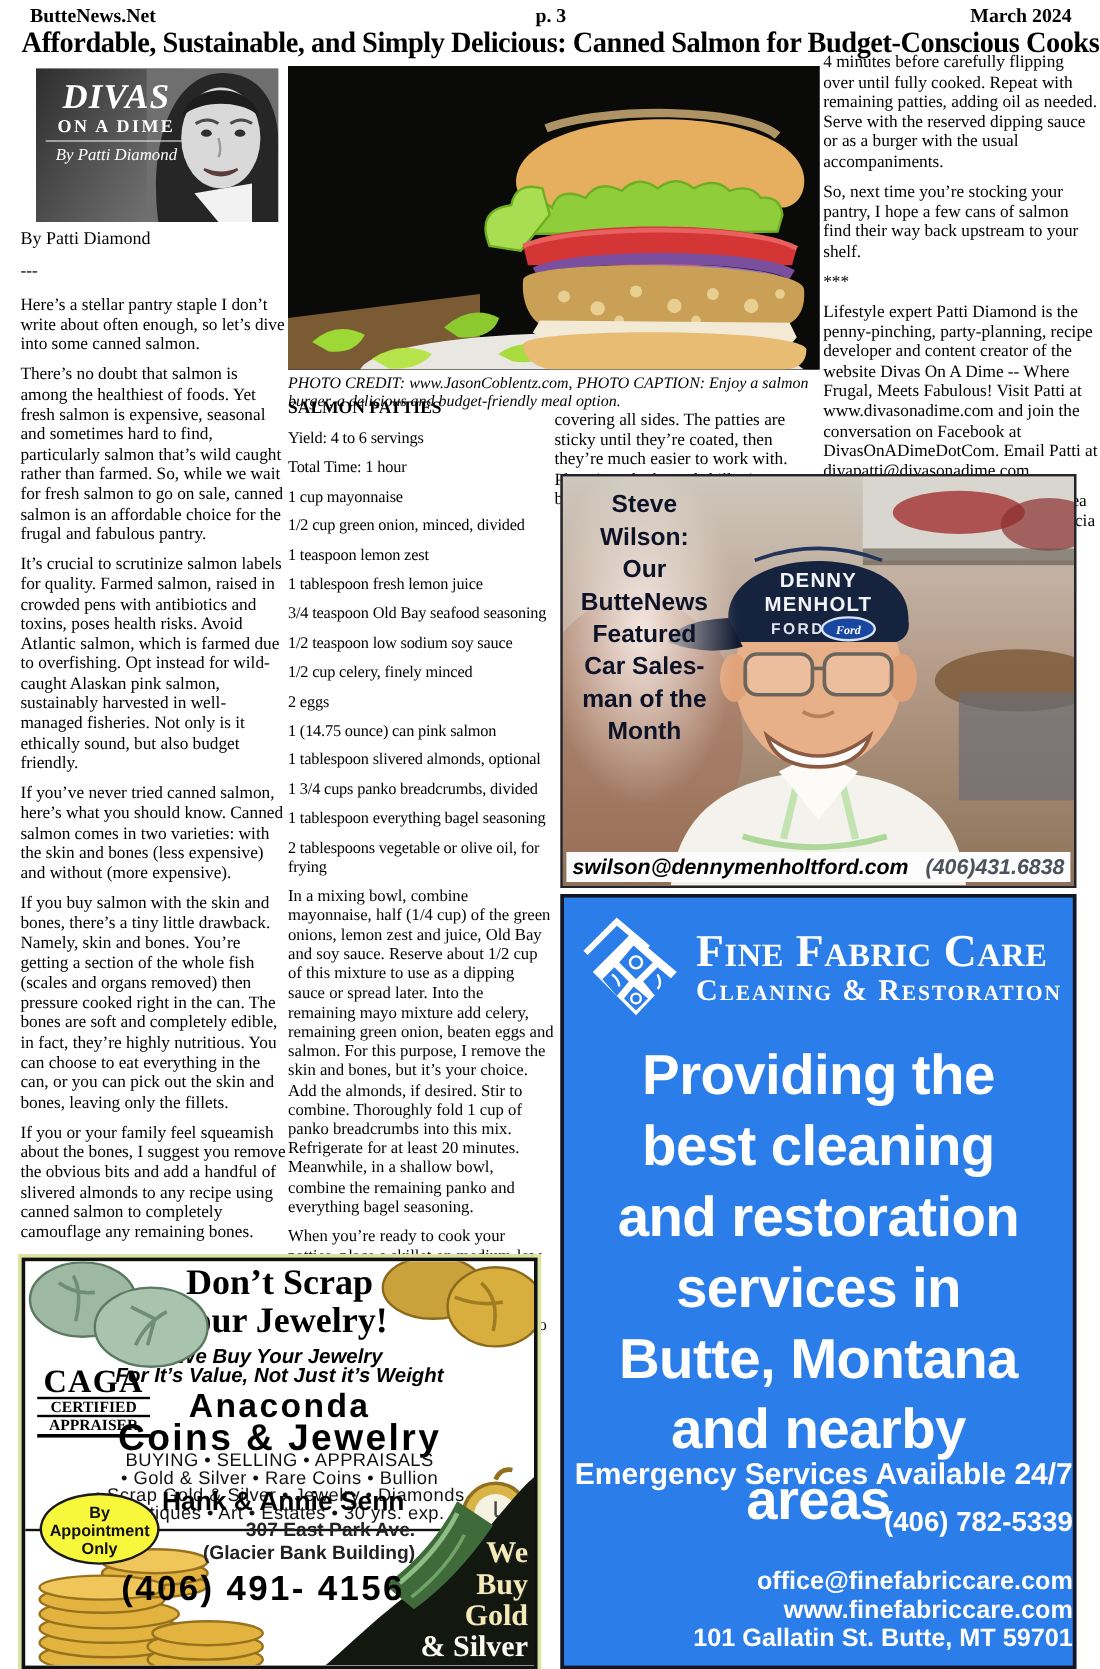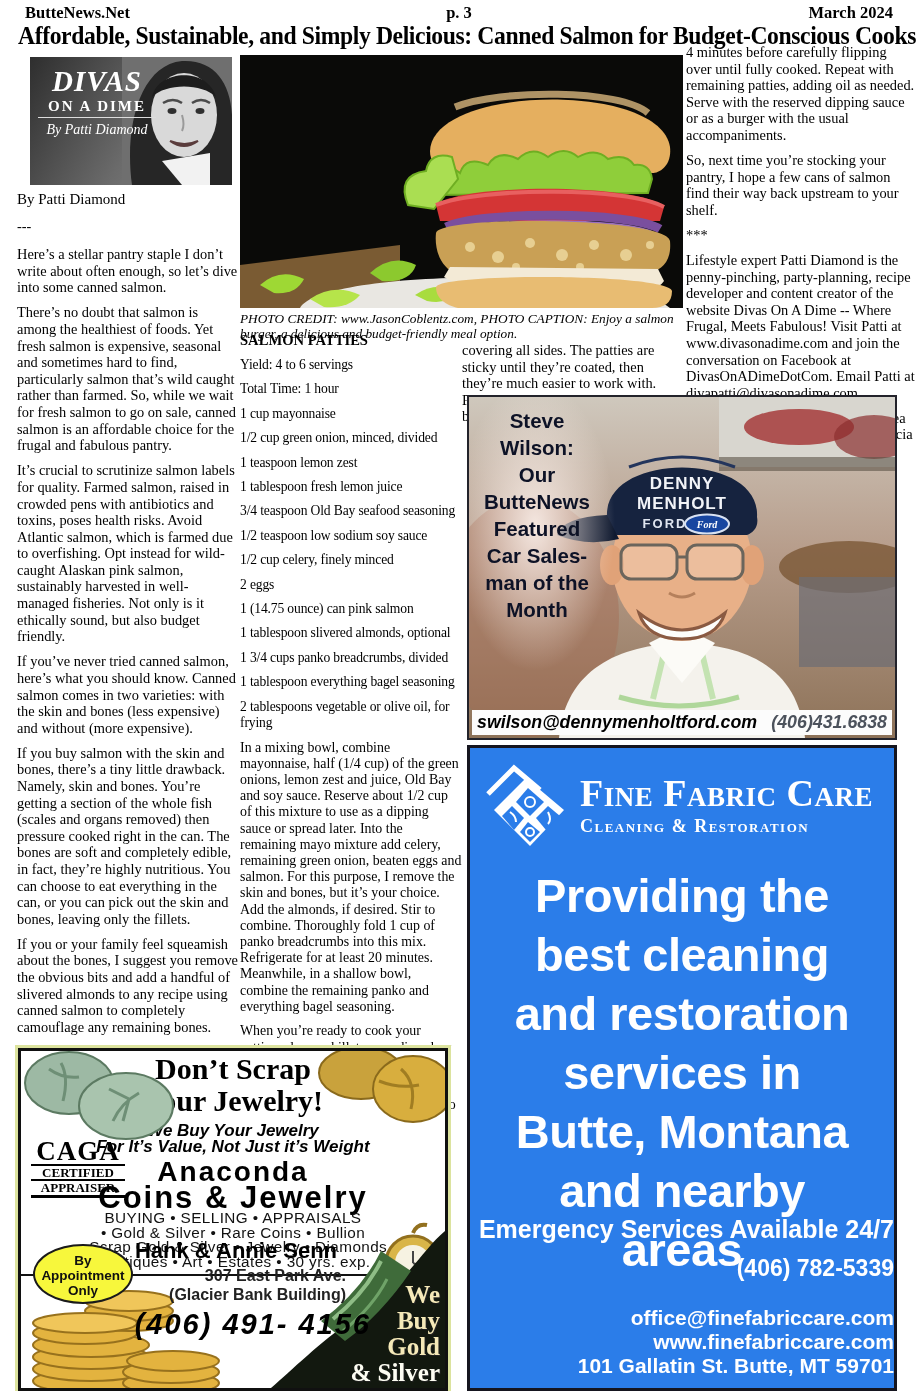--- a/index.html
+++ b/index.html
@@ -61,21 +61,21 @@
   .steve-bar .ph{color:#4c525c;}
 
   
   .ffc{position:absolute;left:467px;top:745px;width:430px;height:646px;background:#2b7de9;
        border:3px solid #15151f;box-sizing:border-box;color:#fff;
        font-family:"Liberation Sans", sans-serif;}
   .ffc-top{display:flex;align-items:center;padding:12px 6px 0 10px;}
   .ffc-brandbox{margin-left:8px;font-family:"Liberation Serif", serif;font-weight:bold;
                 font-variant:small-caps;}
   .ffc-brand{font-size:38px;line-height:40px;letter-spacing:.5px;}
-  .ffc-sub{font-size:18px;line-height:26px;letter-spacing:1.5px;}
+  .ffc-sub{font-size:25px;line-height:26px;letter-spacing:1.5px;}
   .ffc-main{margin-top:14px;text-align:center;font-weight:bold;font-size:47px;line-height:59px;
             letter-spacing:-0.5px;}
   .ffc-foot{position:absolute;left:0;right:0;bottom:10px;text-align:right;font-weight:bold;}
   .ffc-emerg{font-size:25px;margin-bottom:11px;}
   .ffc-phone{font-size:23px;margin-bottom:24px;}
   .ffc-line{font-size:21px;line-height:24px;}
 
   
   .ana{position:absolute;left:18px;top:1048px;width:430px;height:343px;background:#fff;
        border:3px solid #101010;box-sizing:border-box;box-shadow:0 0 0 3px #dce39e;
@@ -95,22 +95,22 @@
   .ana-svc{text-align:center;font-size:15.3px;line-height:14.6px;letter-spacing:.4px;color:#111;}
   .ana-rule{border:none;border-top:2px solid #111;margin:5px 0 0;}
   .ana-bottom{position:absolute;left:0;right:0;top:181px;bottom:0;}
   .appt{position:absolute;left:12px;top:12px;width:100px;height:60px;background:#f7f73c;
         border:2px solid #1a1a1a;border-radius:50%;text-align:center;color:#101010;
         font-weight:bold;font-size:13.5px;line-height:15px;padding-top:7px;box-sizing:border-box;}
   .owners{position:absolute;left:110px;top:6px;width:210px;text-align:center;font-weight:bold;
           font-size:22px;}
   .addr{position:absolute;left:95px;top:34px;width:230px;text-align:right;font-weight:bold;
         color:#222;font-size:16px;line-height:19px;}
-  .ana-phone{position:absolute;left:80px;top:76px;width:270px;text-align:right;font-weight:bold;
-             font-size:29px;letter-spacing:2px;font-style:italic;}
+  .ana-phone{position:absolute;left:80px;top:76px;width:270px;text-align:left;font-weight:bold;
+             font-size:29px;letter-spacing:2px;}
   .ana-art{position:absolute;left:0;top:0;width:100%;height:100%;pointer-events:none;}
   .webuy{position:absolute;right:5px;bottom:2px;text-align:right;
          font-family:"Liberation Serif", serif;font-weight:bold;font-size:25px;line-height:26px;
          color:#f5e9b8;text-shadow:1px 1px 0 #222;}
   .webuy .w4{color:#fdfdf2;}
 </style>
 </head>
 <body>
 
 <div class="page">

